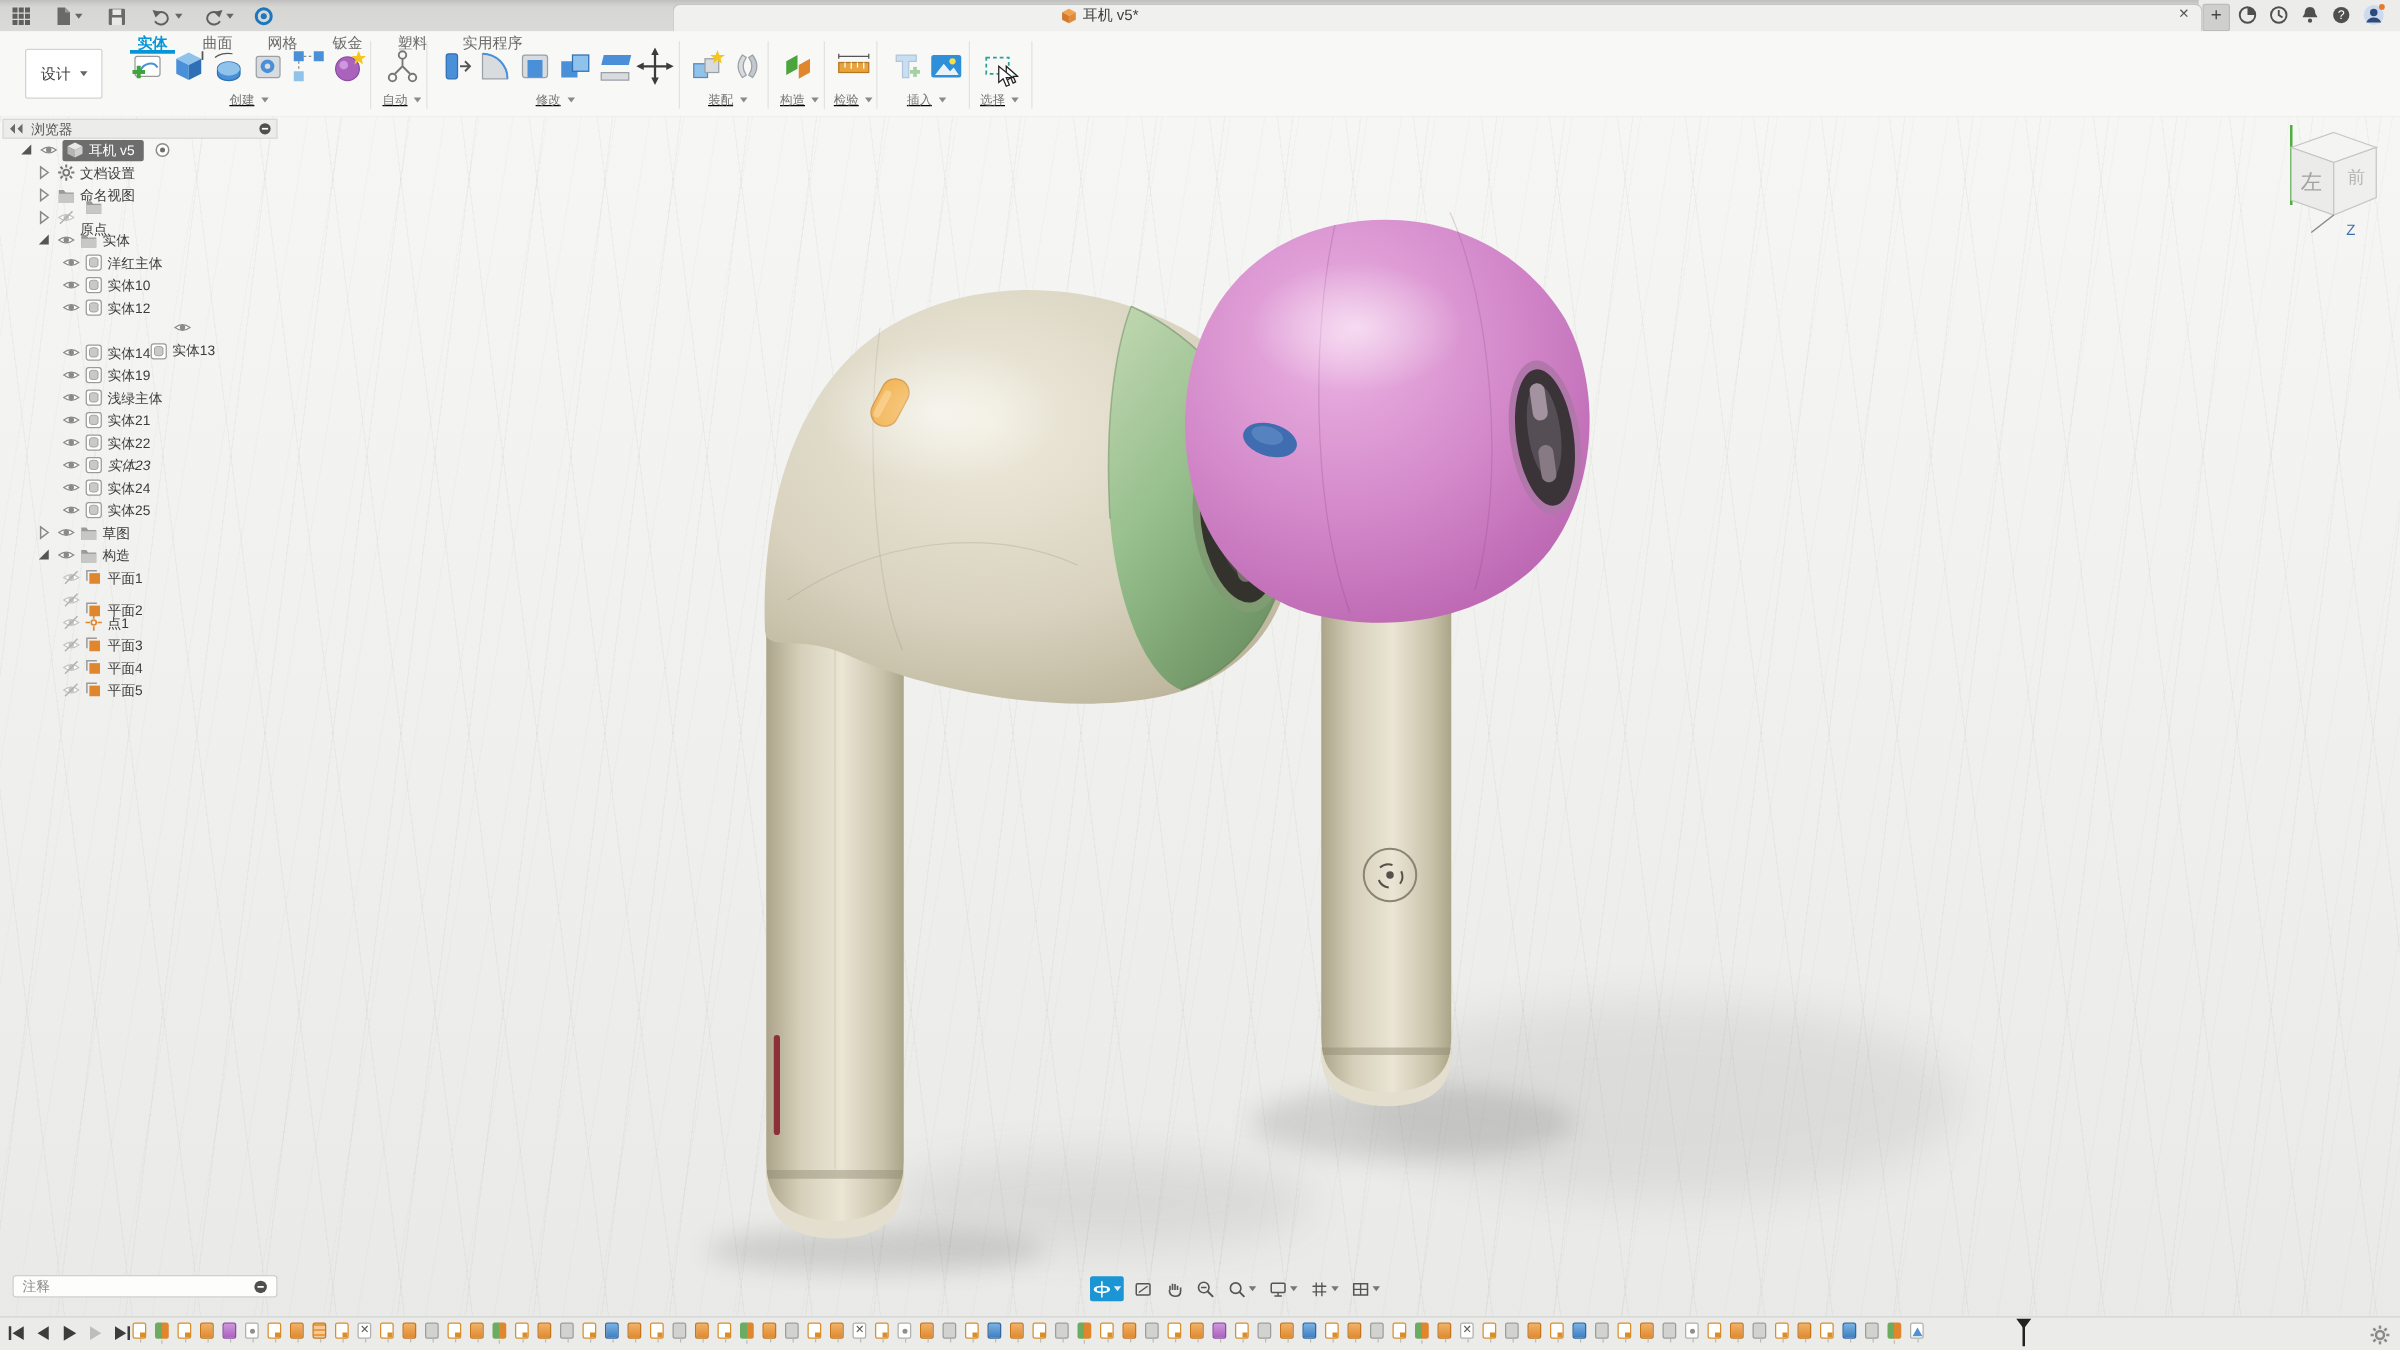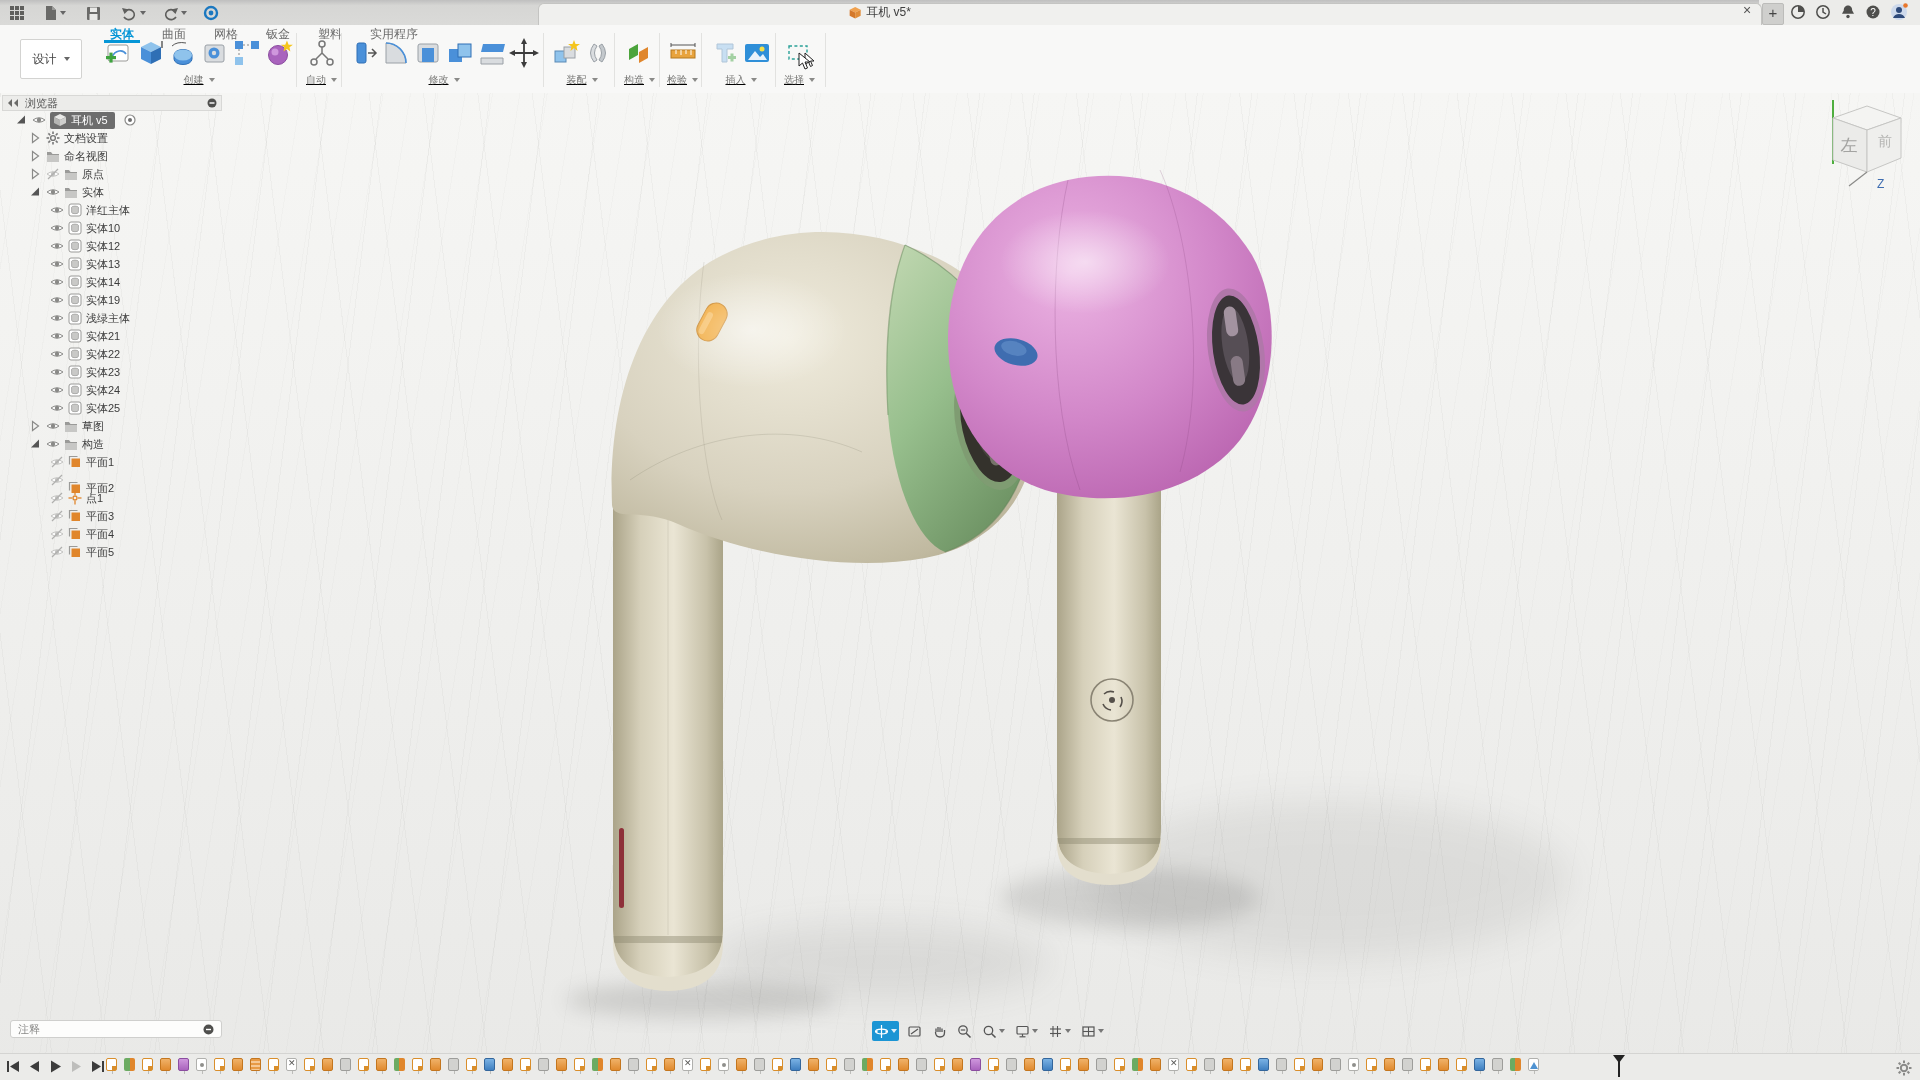--- a/index.html
+++ b/index.html
@@ -707,21 +707,21 @@
               <polygon points="4.5,2.5 10.5,7 4.5,11.5" fill="none" stroke="#8a8a88" stroke-width="1.2"></polygon>
             </svg>
           </span>
           <span class="slot">
             <svg width="14" height="14" viewBox="0 0 14 14">
               <path d="M1 7 Q7 2.5 13 7 Q7 11.5 1 7 z" fill="#fff" stroke="#c3c3c1"></path>
               <circle cx="7" cy="7" r="2.2" fill="#c3c3c1"></circle>
               <line x1="2" y1="12" x2="12" y2="2" stroke="#b0b0ae" stroke-width="1.2"></line>
             </svg>
           </span>
-          <span style="display: flex; align-items: center; gap: 4px;">
+          <span style="display: flex; align-items: center; gap: 4px; flex-direction: column;">
             <span class="slot">
               <svg width="14" height="14" viewBox="0 0 14 14">
                 <path d="M1 3 h4 l1.5 2 H13 v8 H1 z" fill="#9a9a98"></path>
                 <path d="M1 6 h12 v7 H1 z" fill="#c7c7c5"></path>
               </svg>
             </span>
             <span class="tlabel">原点</span>
           </span>
         </div>
         <div class="trow" style="padding-left: 26px;">
@@ -793,21 +793,21 @@
             <span class="slot">
               <svg width="14" height="14" viewBox="0 0 14 14">
                 <rect x="1" y="1" width="12" height="12" rx="2" fill="#fff" stroke="#9a9a98"></rect>
                 <ellipse cx="7" cy="4.6" rx="3.4" ry="1.5" fill="#c9c9c7" stroke="#9a9a98" stroke-width="0.7"></ellipse>
                 <path d="M3.6 4.6 v4.6 a3.4 1.5 0 0 0 6.8 0 V4.6" fill="#c9c9c7" stroke="#9a9a98" stroke-width="0.7"></path>
               </svg>
             </span>
             <span class="tlabel">实体12</span>
           </span>
         </div>
-        <div class="trow" style="padding-left: 48px;">
+        <div class="trow" style="padding-left: 48px; flex-direction: column;">
           <span class="slot">
             <svg width="14" height="14" viewBox="0 0 14 14">
               <path d="M1 7 Q7 2.5 13 7 Q7 11.5 1 7 z" fill="#fff" stroke="#8a8a88"></path>
               <circle cx="7" cy="7" r="2.2" fill="#8a8a88"></circle>
             </svg>
           </span>
           <span style="display: flex; align-items: center; gap: 4px;">
             <span class="slot">
               <svg width="14" height="14" viewBox="0 0 14 14">
                 <rect x="1" y="1" width="12" height="12" rx="2" fill="#fff" stroke="#9a9a98"></rect>
@@ -908,21 +908,21 @@
             <span class="tlabel">实体22</span>
           </span>
         </div>
         <div class="trow" style="padding-left: 48px;">
           <span class="slot">
             <svg width="14" height="14" viewBox="0 0 14 14">
               <path d="M1 7 Q7 2.5 13 7 Q7 11.5 1 7 z" fill="#fff" stroke="#8a8a88"></path>
               <circle cx="7" cy="7" r="2.2" fill="#8a8a88"></circle>
             </svg>
           </span>
-          <span style="display: flex; align-items: center; gap: 4px;">
+          <span style="display: flex; align-items: center; gap: 4px; font-style: italic;">
             <span class="slot">
               <svg width="14" height="14" viewBox="0 0 14 14">
                 <rect x="1" y="1" width="12" height="12" rx="2" fill="#fff" stroke="#9a9a98"></rect>
                 <ellipse cx="7" cy="4.6" rx="3.4" ry="1.5" fill="#c9c9c7" stroke="#9a9a98" stroke-width="0.7"></ellipse>
                 <path d="M3.6 4.6 v4.6 a3.4 1.5 0 0 0 6.8 0 V4.6" fill="#c9c9c7" stroke="#9a9a98" stroke-width="0.7"></path>
               </svg>
             </span>
             <span class="tlabel">实体23</span>
           </span>
         </div>

